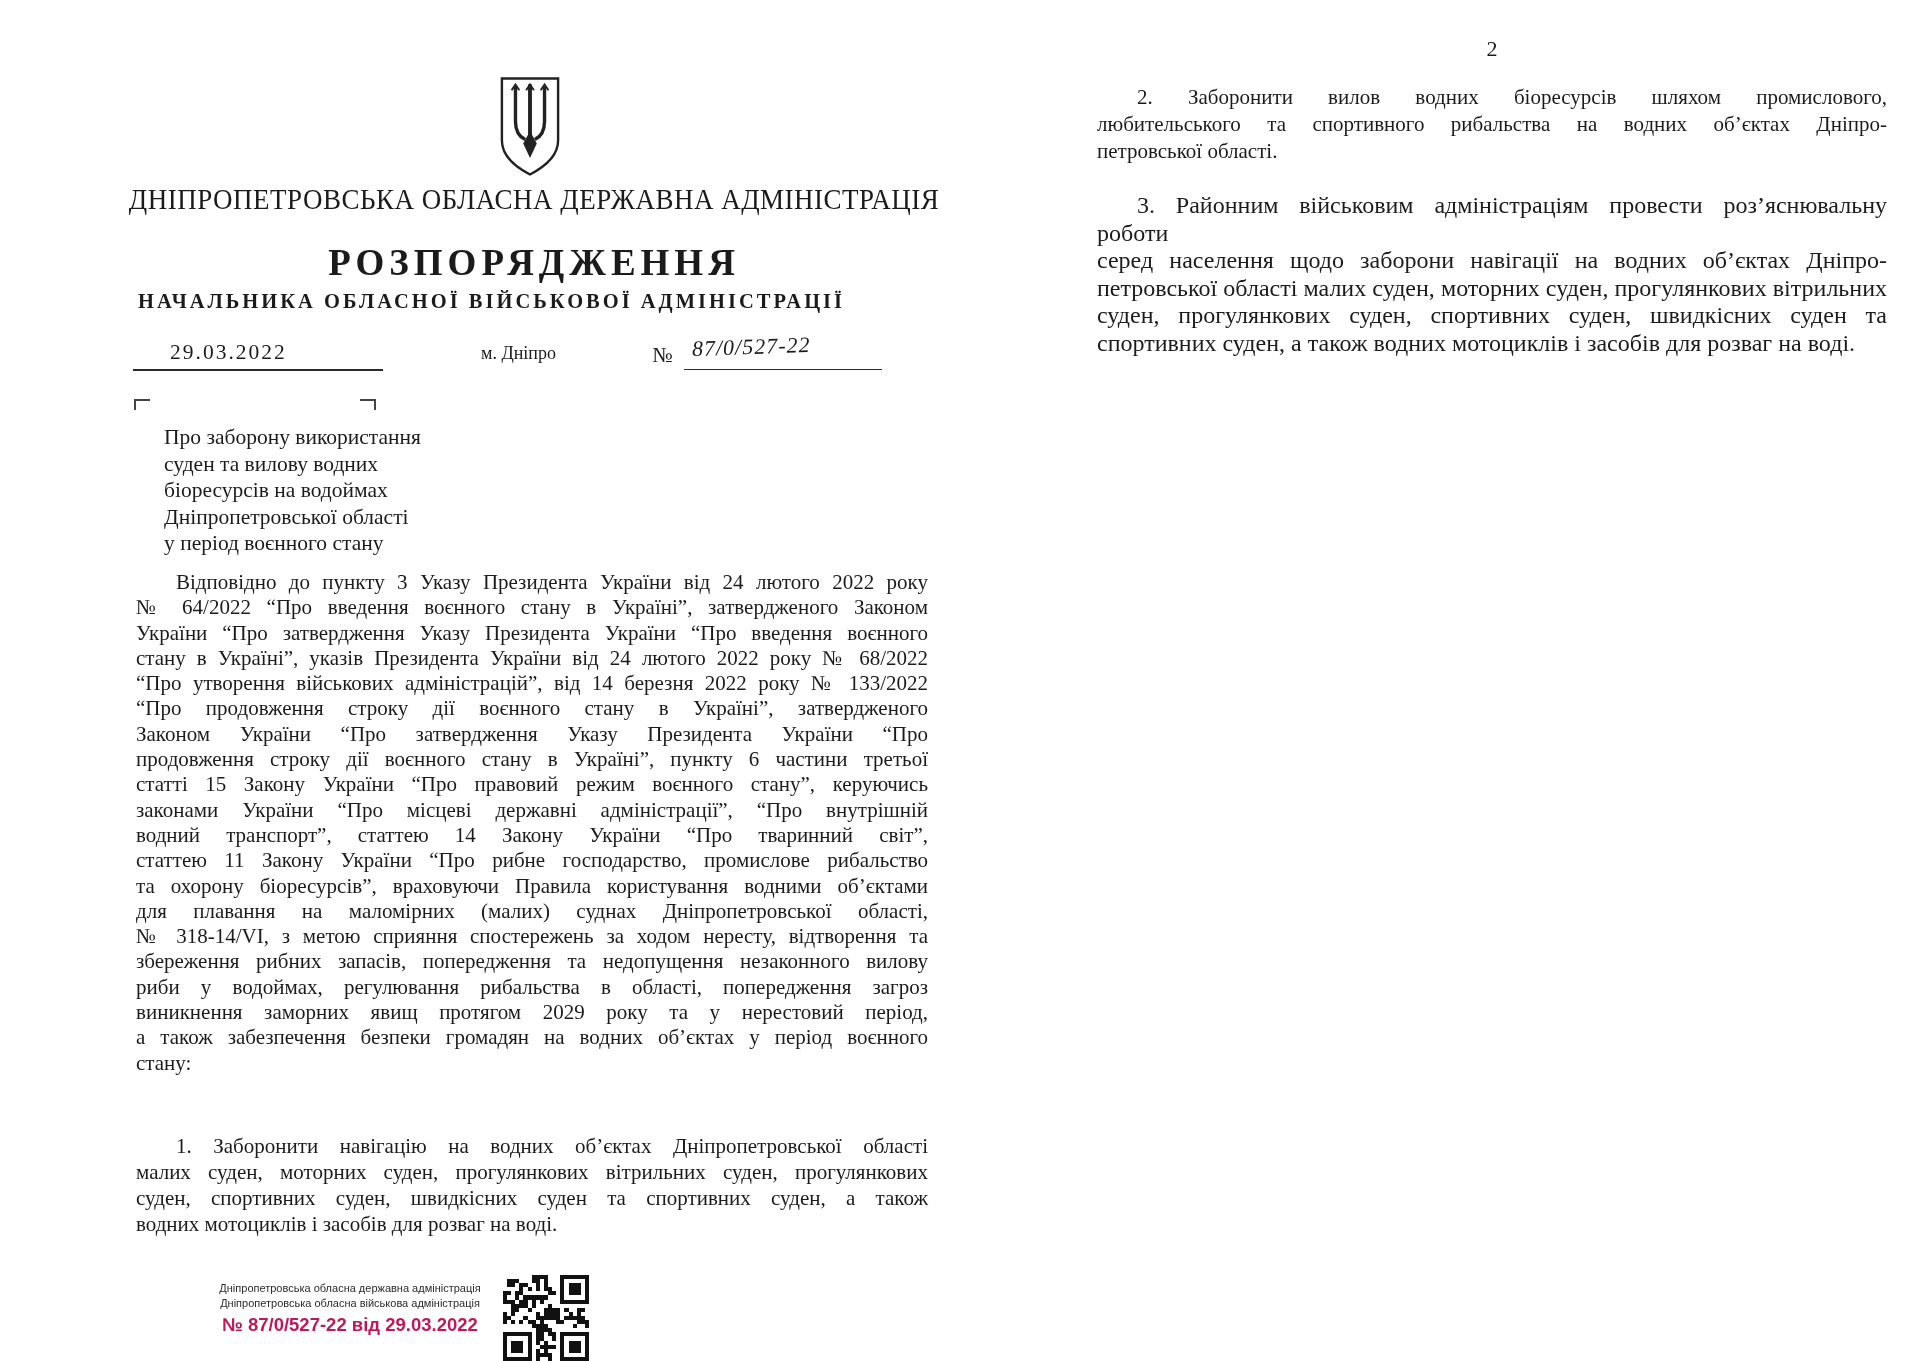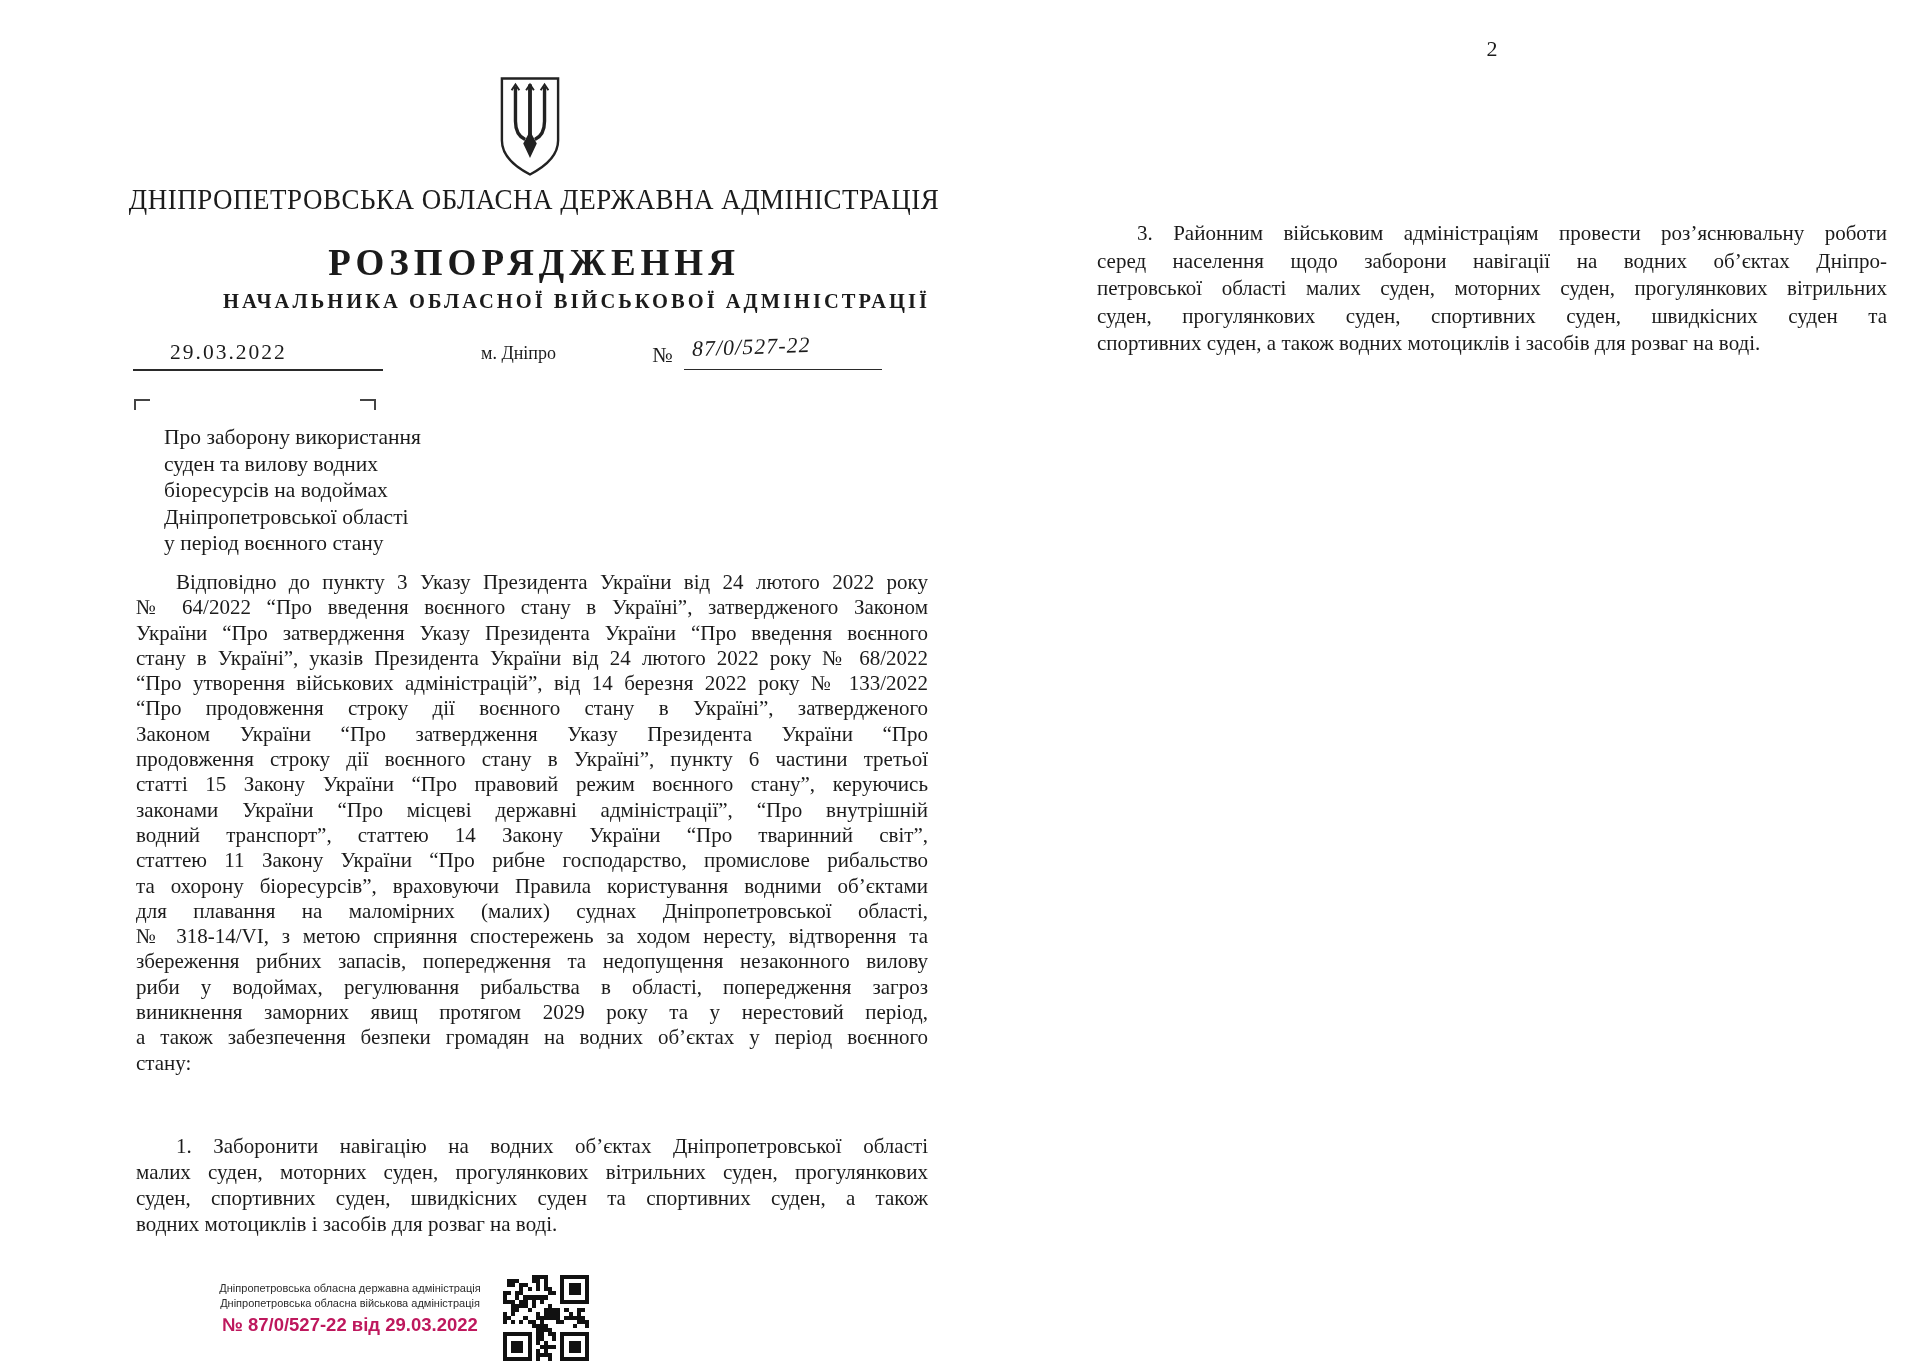--- a/index.html
+++ b/index.html
@@ -20,42 +20,42 @@
     font-size:27px;letter-spacing:.5px;
     transform:scaleY(1.08);
   }
   .doc-type{
     left:138px;top:241px;width:792px;
     text-align:center;font-weight:bold;
     font-size:37px;letter-spacing:5px;font-family:Liberation Serif, serif;
   }
   .doc-subtitle{
     left:138px;top:290px;width:792px;
-    text-align:right;font-weight:bold;
+    text-align:left;font-weight:bold;
     font-size:20.5px;letter-spacing:3px;white-space:nowrap;
   }
   
   .date-text{left:152px;top:340px;font-size:21.5px;letter-spacing:2px;margin-left:18px;}
   .date-line{left:133px;top:369px;width:250px;border-bottom:2px solid #2a2a2a;}
   .city{left:481px;top:343px;font-size:18px;}
   .no-sign{left:652px;top:343px;font-size:21.5px;}
   .no-value{
     left:692px;top:334px;font-size:22px;font-style:italic;
     transform:rotate(-2deg);letter-spacing:1px;
   }
   .no-line{left:684px;top:369px;width:198px;border-bottom:1.5px solid #2a2a2a;}
   
   .corner-l{left:134px;top:399px;width:14px;height:9px;border-left:2px solid #444;border-top:2px solid #444;}
   .corner-r{left:360px;top:399px;width:14px;height:9px;border-right:2px solid #444;border-top:2px solid #444;}
   
   .subject{left:136px;top:424px;width:320px;font-size:21.5px;line-height:26.5px;}
   .body-par{left:136px;top:570px;width:792px;font-size:21px;line-height:25.3px;}
   .item1{left:136px;top:1133px;width:792px;font-size:21px;line-height:26px;}
   .item2{left:1097px;top:84px;width:790px;font-size:21px;line-height:27px;}
-  .item3{left:1097px;top:192px;width:790px;font-size:21px;line-height:27.5px;margin-top:28px;}
+  .item3{left:1097px;top:192px;width:790px;font-size:24px;line-height:27.5px;}
   .jline{text-align:justify;text-align-last:justify;}
   .jline.last{text-align-last:left;}
   .pline{text-align:left;margin-left:28px;}
   .indent-first > div:first-child{text-indent:40px;}
   .page-number{left:1097px;top:36px;width:790px;text-align:center;font-size:22px;}
   
   .stamp-text{
     left:200px;top:1281px;width:300px;text-align:center;
     font-family:"Liberation Sans","DejaVu Sans",sans-serif;color:#2b2b2b;
   }
@@ -271,20 +271,25 @@
         <rect x="1" y="15" width="5" height="5" fill="#fff"></rect>
         <rect x="2" y="16" width="3" height="3" fill="#111"></rect>
         <rect x="14" y="14" width="7" height="7" fill="#111"></rect>
         <rect x="15" y="15" width="5" height="5" fill="#fff"></rect>
         <rect x="16" y="16" width="3" height="3" fill="#111"></rect>
       </svg>
   </div>
 
   <div class="abs page-number">2</div>
 
+  <div class="abs item2 indent-first">
+      <div class="jline">2. Заборонити вилов водних біоресурсів шляхом промислового,</div>
+      <div class="jline">любительського та спортивного рибальства на водних об’єктах Дніпро-</div>
+      <div class="jline last">петровської області.</div>
+    </div>
 
   <div class="abs item3 indent-first">
       <div class="jline">3. Районним військовим адміністраціям провести роз’яснювальну роботи</div>
       <div class="jline">серед населення щодо заборони навігації на водних об’єктах Дніпро-</div>
       <div class="jline">петровської області малих суден, моторних суден, прогулянкових вітрильних</div>
       <div class="jline">суден, прогулянкових суден, спортивних суден, швидкісних суден та</div>
       <div class="jline last">спортивних суден, а також водних мотоциклів і засобів для розваг на воді.</div>
     </div>
 
 </div>

